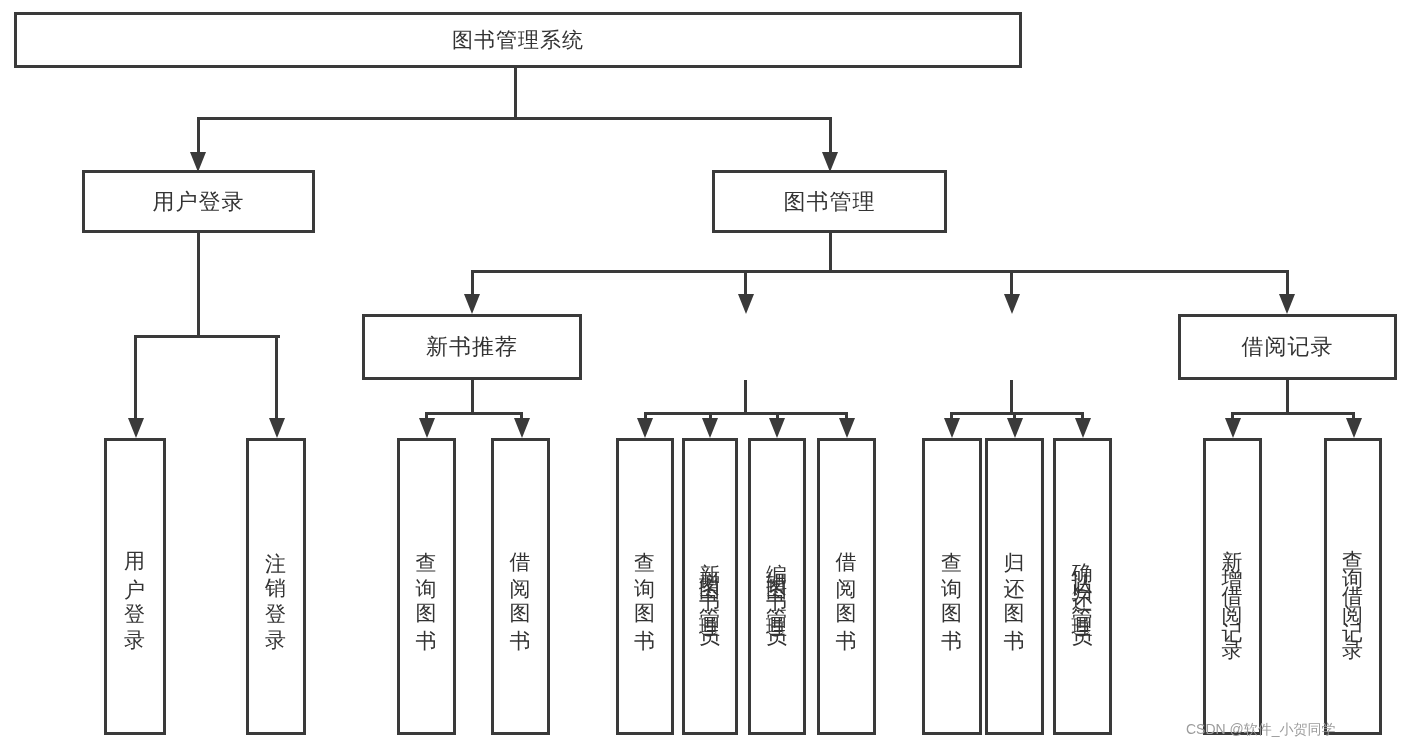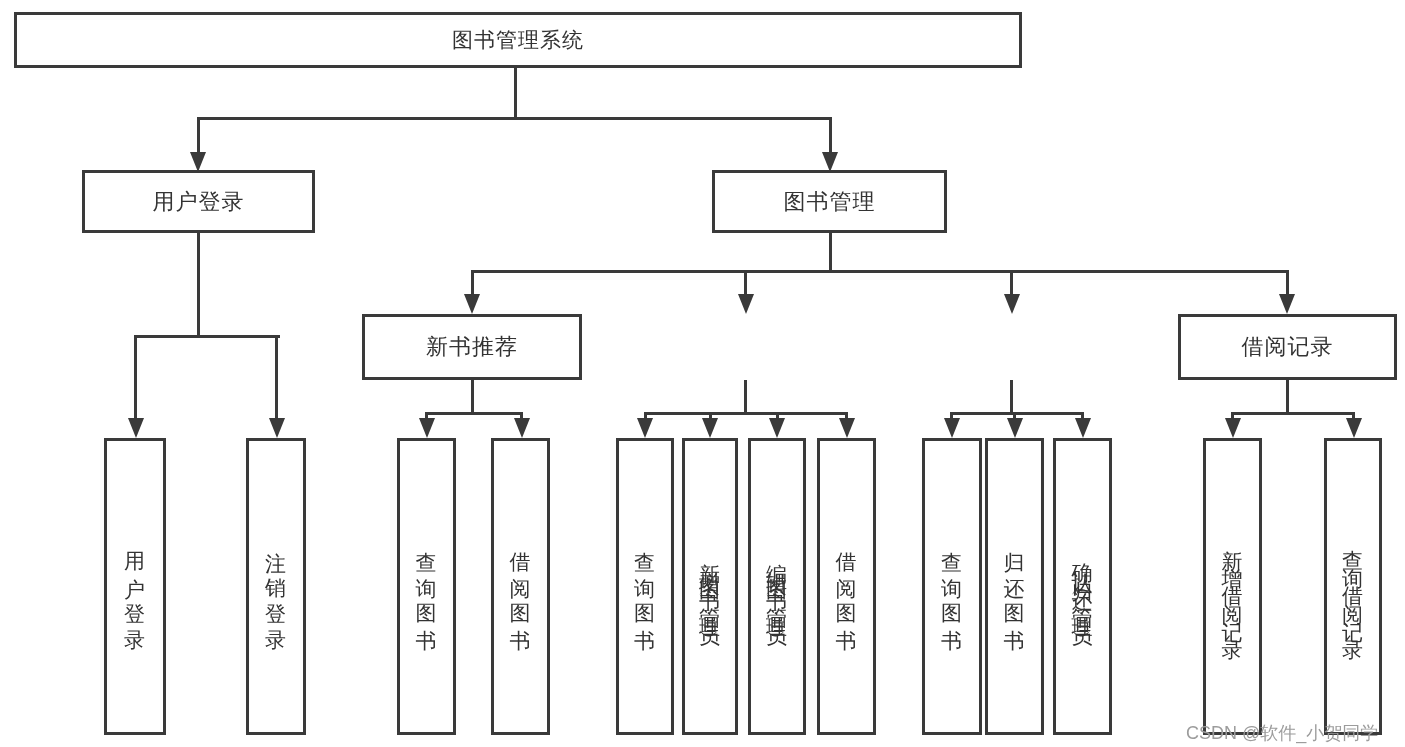--- a/index.html
+++ b/index.html
@@ -51,21 +51,21 @@
     position:absolute;
     width:0;height:0;
     border-left:8px solid transparent;
     border-right:8px solid transparent;
     border-top:20px solid var(--line);
     z-index:1;
   }
   #watermark{
     position:absolute;
     left:1186px;top:721px;
-    font-size:18px;
+    font-size:14px;
     color:var(--wm);
     white-space:nowrap;
     z-index:5;
   }
 </style>
 </head>
 <body>
 
 <div id="canvas">
 

